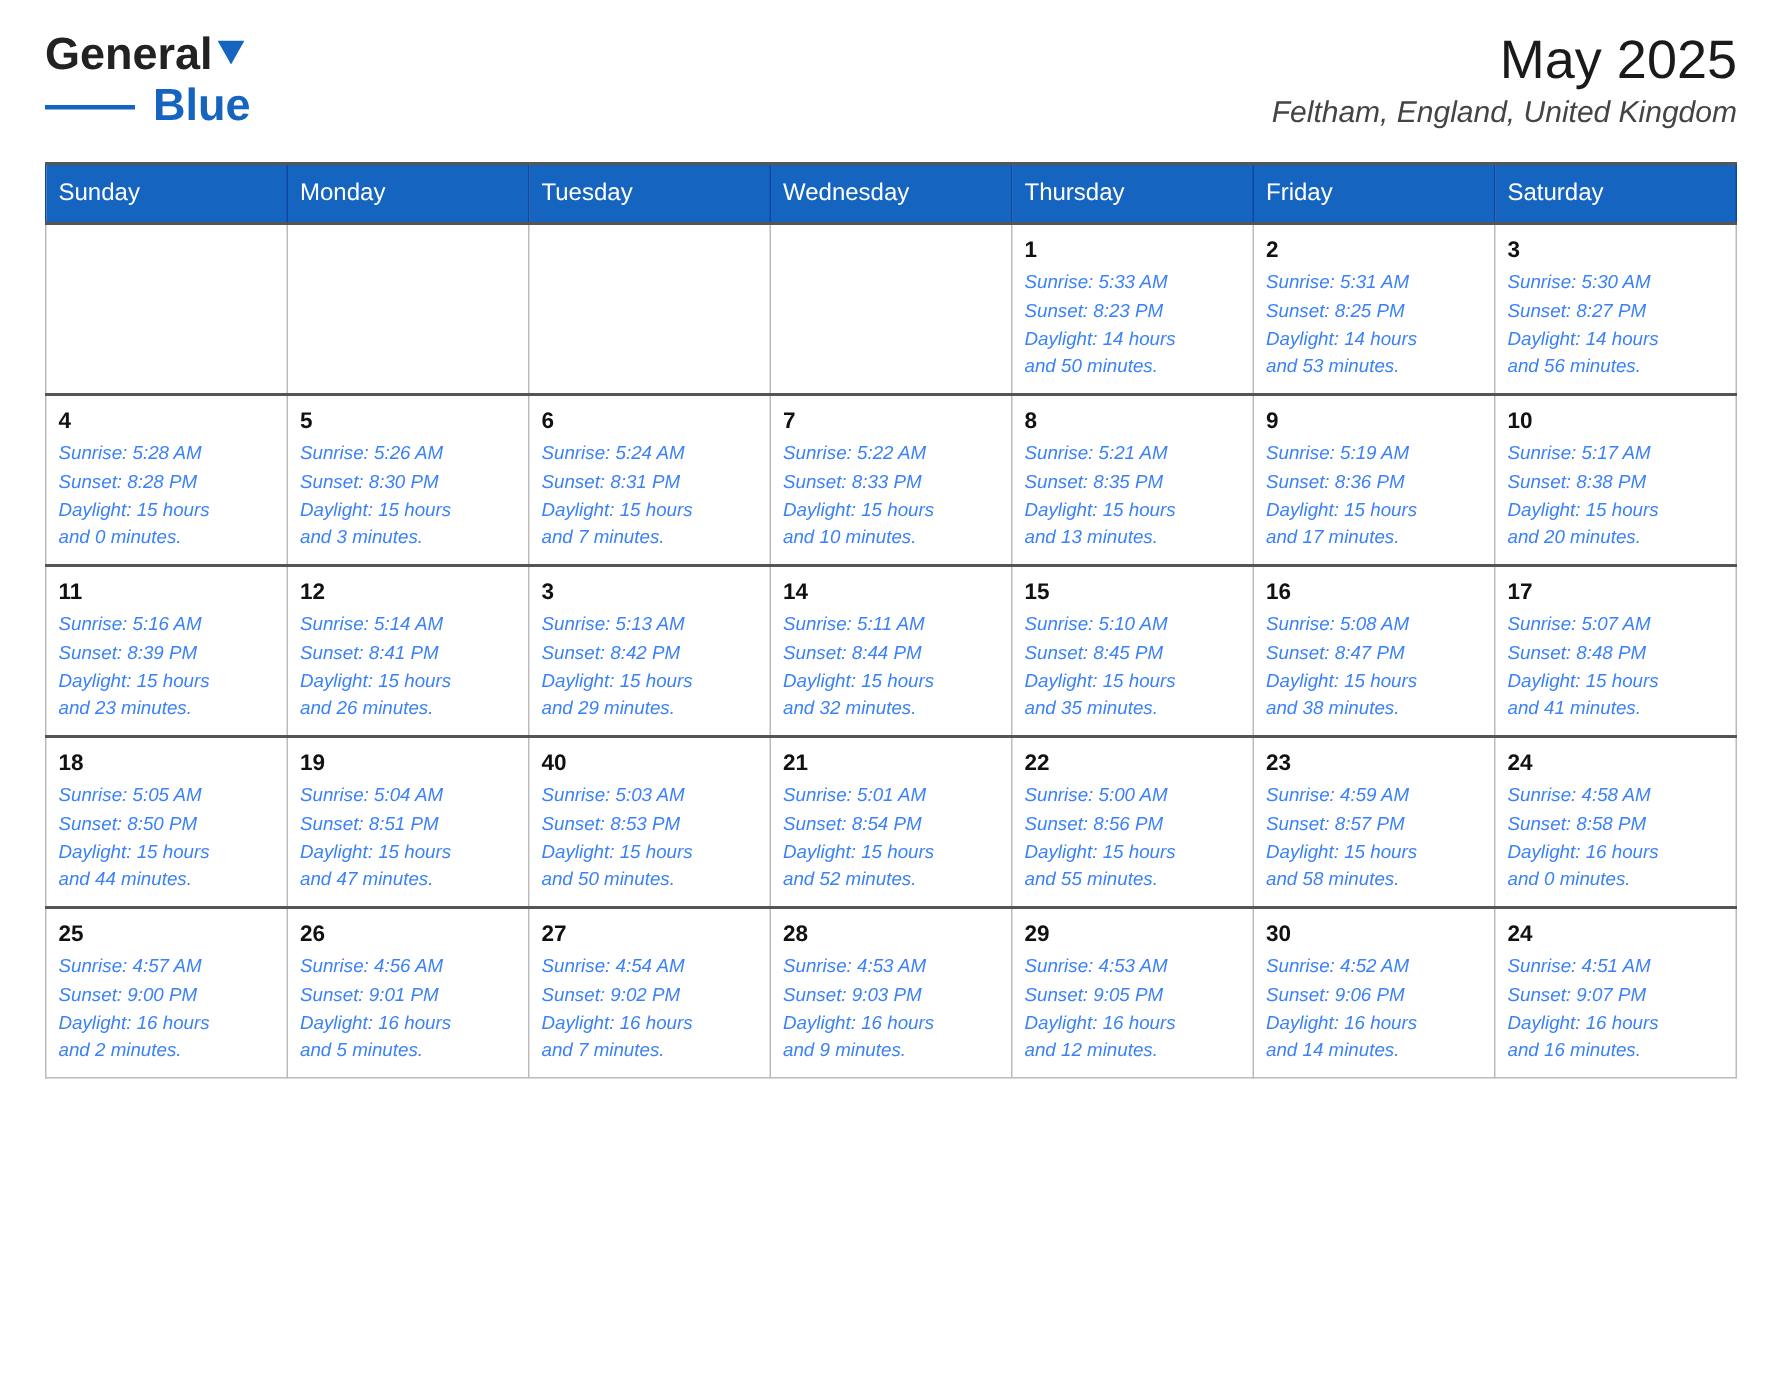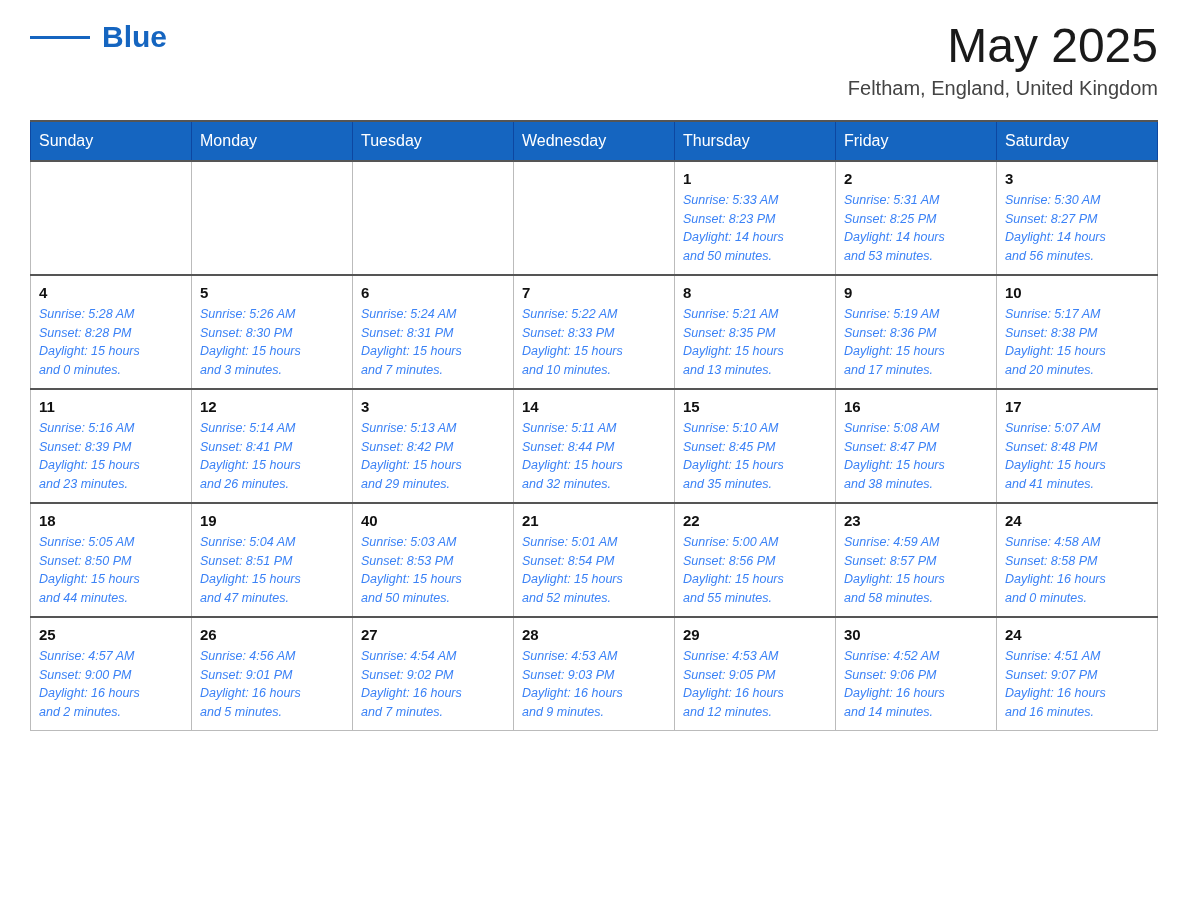--- a/index.html
+++ b/index.html
@@ -18,29 +18,30 @@
     }
     .logo {
       display: flex;
       flex-direction: column;
       align-items: flex-start;
     }
     .title-section {
       text-align: right;
     }
     .month-title {
-      font-size: 48px;
+      font-size: 36px;
       font-weight: normal;
       color: #1a1a1a;
       line-height: 1.1;
     }
     .location {
       font-size: 20px;
       color: #444;
       margin-top: 4px;
+      font-style: italic;
     }
     .calendar {
       width: 100%;
       border-collapse: collapse;
       border: 1px solid #999;
     }
     .calendar th {
       background-color: #1565c0;
       color: #fff;
       font-size: 16px;
@@ -90,20 +91,28 @@
       font-size: 30px;
       font-weight: bold;
       color: #1565c0;
     }
   </style>
 </head>
 <body>
 
 <div class="header">
   <div class="logo">
+    <div class="logo-row">
+      <span class="logo-text-general">General</span>
+      <span style="display:inline-block;margin-left:3px;vertical-align:middle;">
+        <svg width="18" height="16" viewBox="0 0 18 16">
+          <polygon points="0,0 18,0 9,16" fill="#1565c0"></polygon>
+        </svg>
+      </span>
+    </div>
     <div style="display:flex;align-items:center;">
       <div style="width:60px;height:3px;background:#1565c0;margin-top:1px;"></div>
       <span class="logo-text-blue" style="margin-left:12px;">Blue</span>
     </div>
   </div>
   <div class="title-section">
     <div class="month-title">May 2025</div>
     <div class="location">Feltham, England, United Kingdom</div>
   </div>
 </div>

